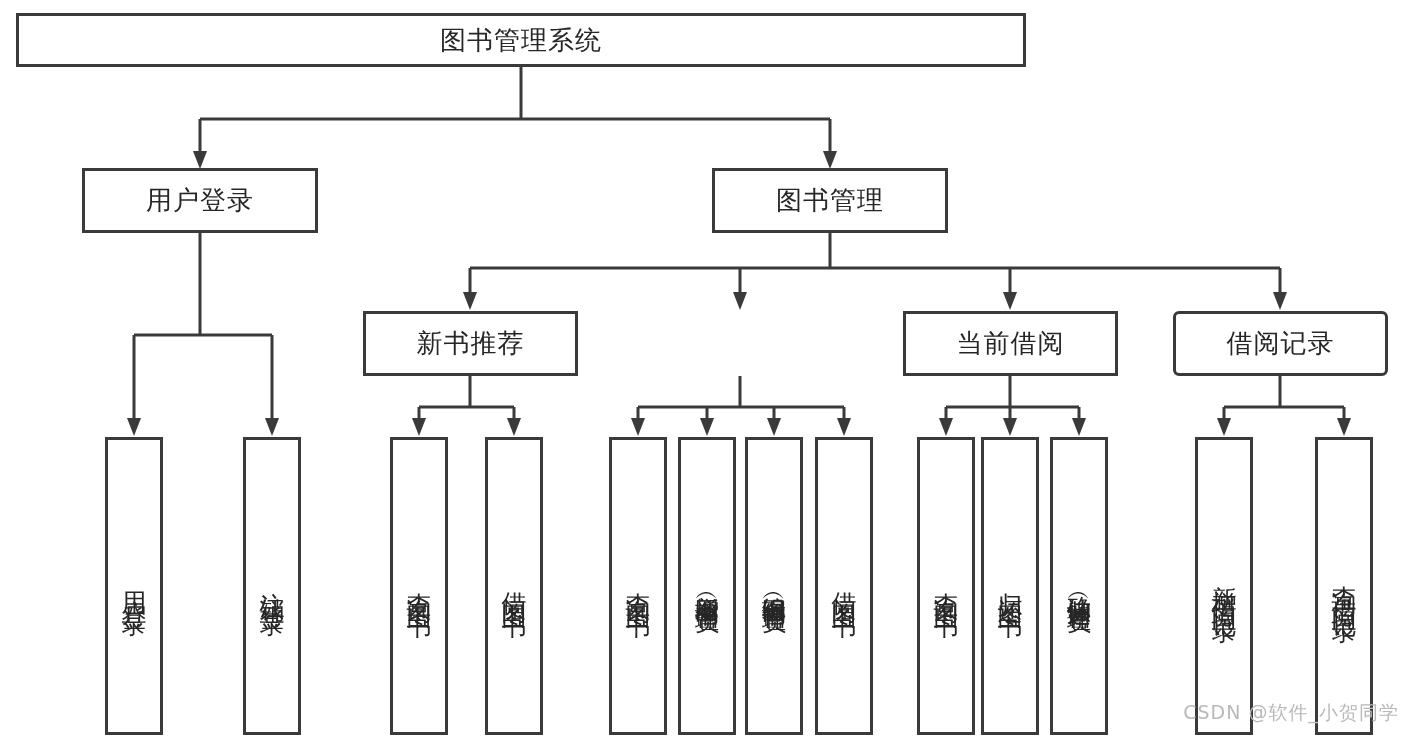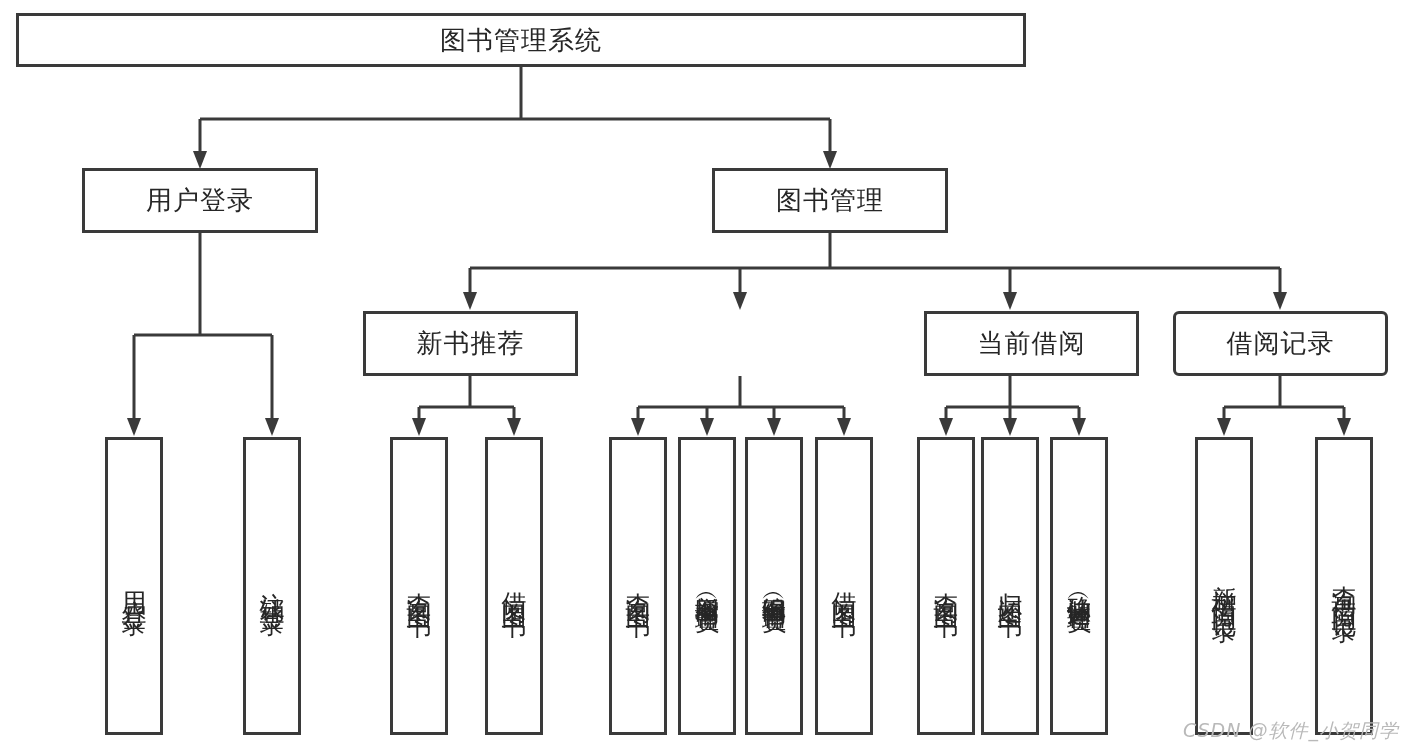--- a/index.html
+++ b/index.html
@@ -19,22 +19,22 @@
     border:3px solid var(--line);background:var(--box-bg);color:var(--text);
     display:flex;align-items:center;justify-content:center;
   }
   .h-node{font-size:26px;letter-spacing:1px;white-space:nowrap;text-align:center;}
   .v-node{
     writing-mode:vertical-rl;text-orientation:mixed;
     font-size:25px;letter-spacing:7px;white-space:nowrap;
   }
   .v-node.tight{letter-spacing:2px;font-size:24px;}
   .watermark{
-    position:absolute;right:6px;bottom:3px;z-index:5;
-    color:var(--watermark);font-size:19px;letter-spacing:1px;white-space:nowrap;font-style:italic;
+    position:absolute;right:6px;bottom:21px;z-index:5;
+    color:var(--watermark);font-size:19px;letter-spacing:1px;white-space:nowrap;
   }
 </style>
 </head>
 <body>
 
 <div class="canvas">
 
   <svg class="connectors" width="1405" height="747" viewBox="0 0 1405 747">
 
     <path d="M521,67 V119 M200,119 H830 M200,119 V152 M830,119 V152" fill="none" stroke="var(--line)" stroke-width="3"></path>
@@ -67,21 +67,21 @@
     <polygon points="1217,418 1231,418 1224,436" fill="var(--line)"></polygon>
     <polygon points="1337,418 1351,418 1344,436" fill="var(--line)"></polygon>
   </svg>
 
   <div class="node h-node" style="left:16px;top:13px;width:1010px;height:54px;">图书管理系统</div>
 
   <div class="node h-node" style="left:82px;top:168px;width:236px;height:65px;">用户登录</div>
   <div class="node h-node" style="left:712px;top:168px;width:236px;height:65px;">图书管理</div>
 
   <div class="node h-node" style="left:363px;top:311px;width:215px;height:65px;">新书推荐</div>
-  <div class="node h-node" style="left:903px;top:311px;width:215px;height:65px;margin-left:21px;">当前借阅</div>
+  <div class="node h-node" style="left:903px;top:311px;width:215px;height:65px;">当前借阅</div>
   <div class="node h-node" style="left:1173px;top:311px;width:215px;height:65px;border-radius:6px;">借阅记录</div>
 
   <div class="node v-node" style="left:105px;top:437px;width:58px;height:298px;">用户登录</div>
   <div class="node v-node" style="left:243px;top:437px;width:58px;height:298px;">注销登录</div>
 
   <div class="node v-node" style="left:390px;top:437px;width:58px;height:298px;">查询图书</div>
   <div class="node v-node" style="left:485px;top:437px;width:58px;height:298px;">借阅图书</div>
 
   <div class="node v-node" style="left:609px;top:437px;width:58px;height:298px;">查询图书</div>
   <div class="node v-node tight" style="left:678px;top:437px;width:58px;height:298px;">新增图书（管理员）</div>

